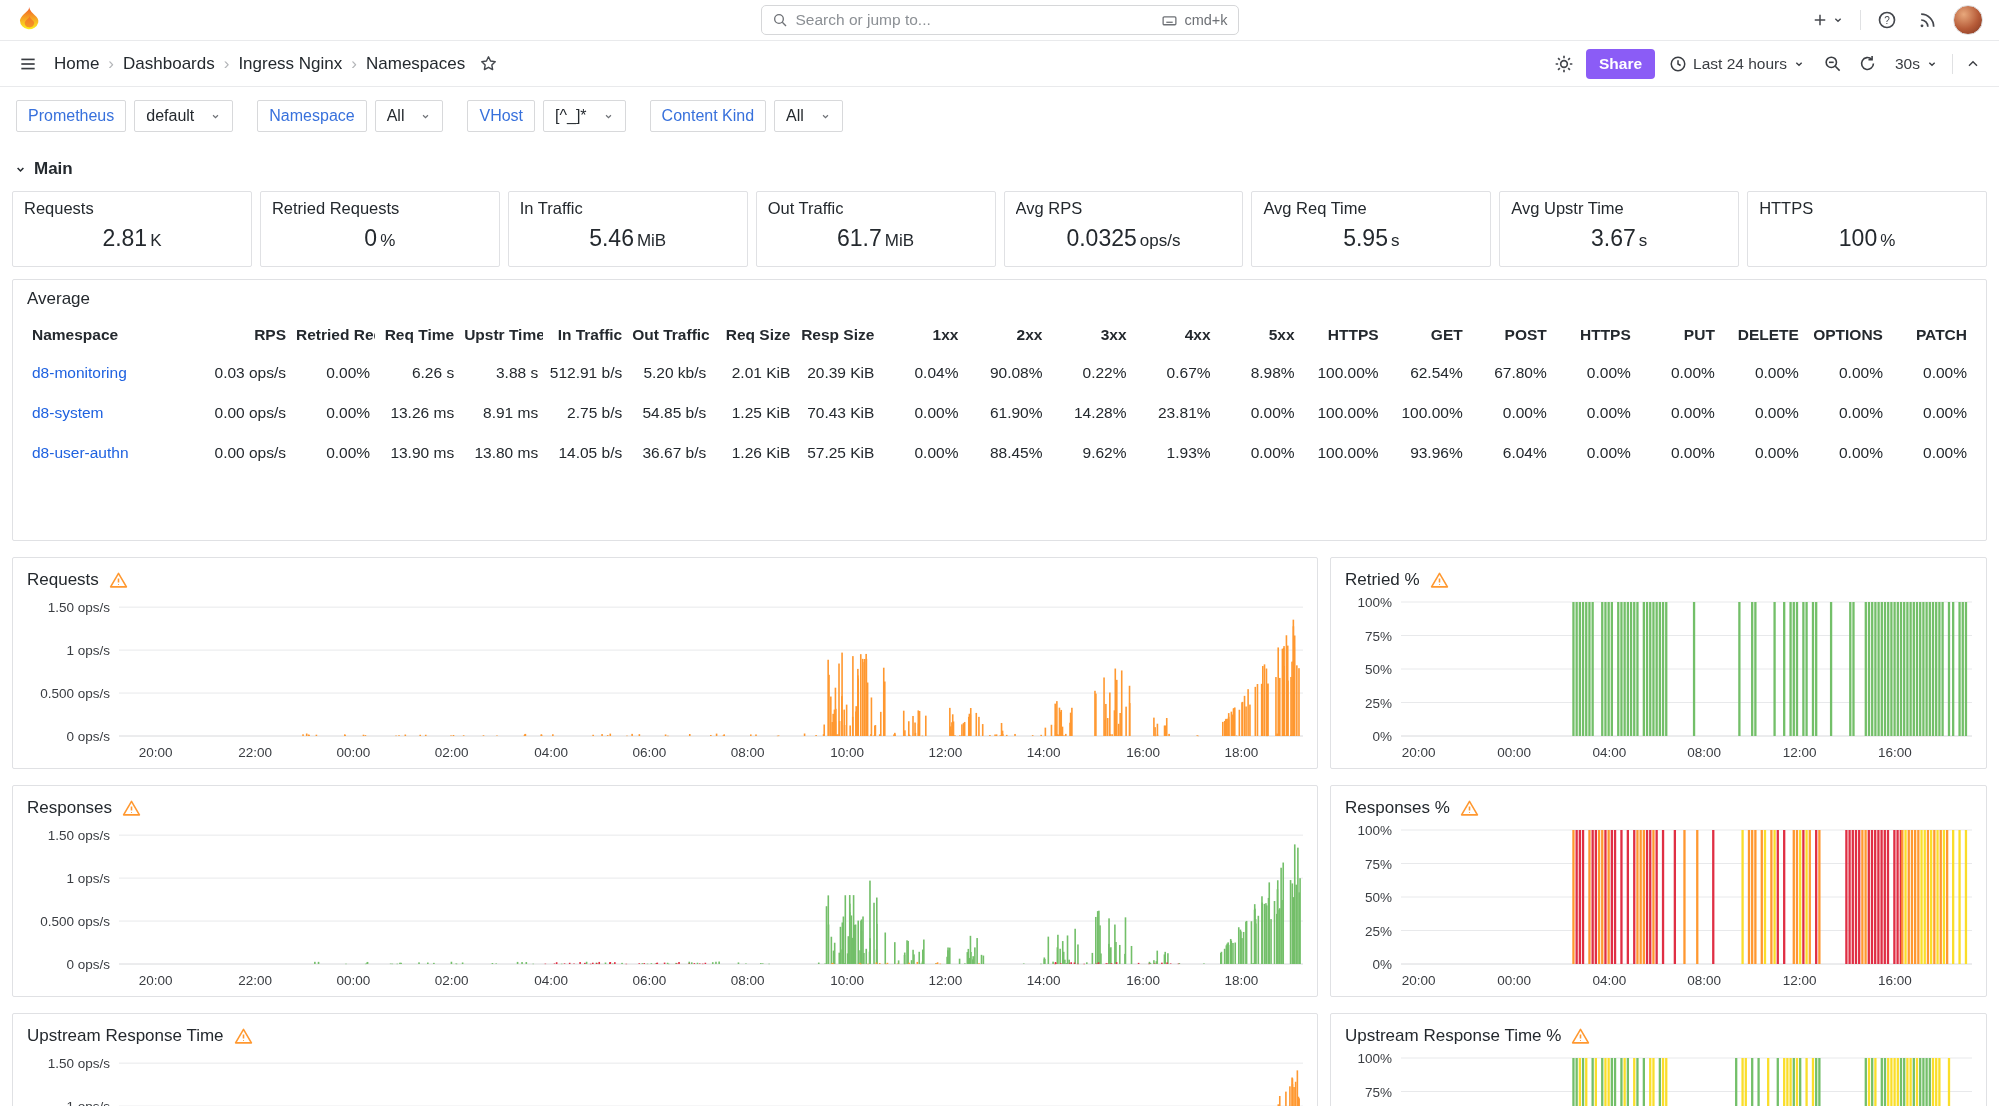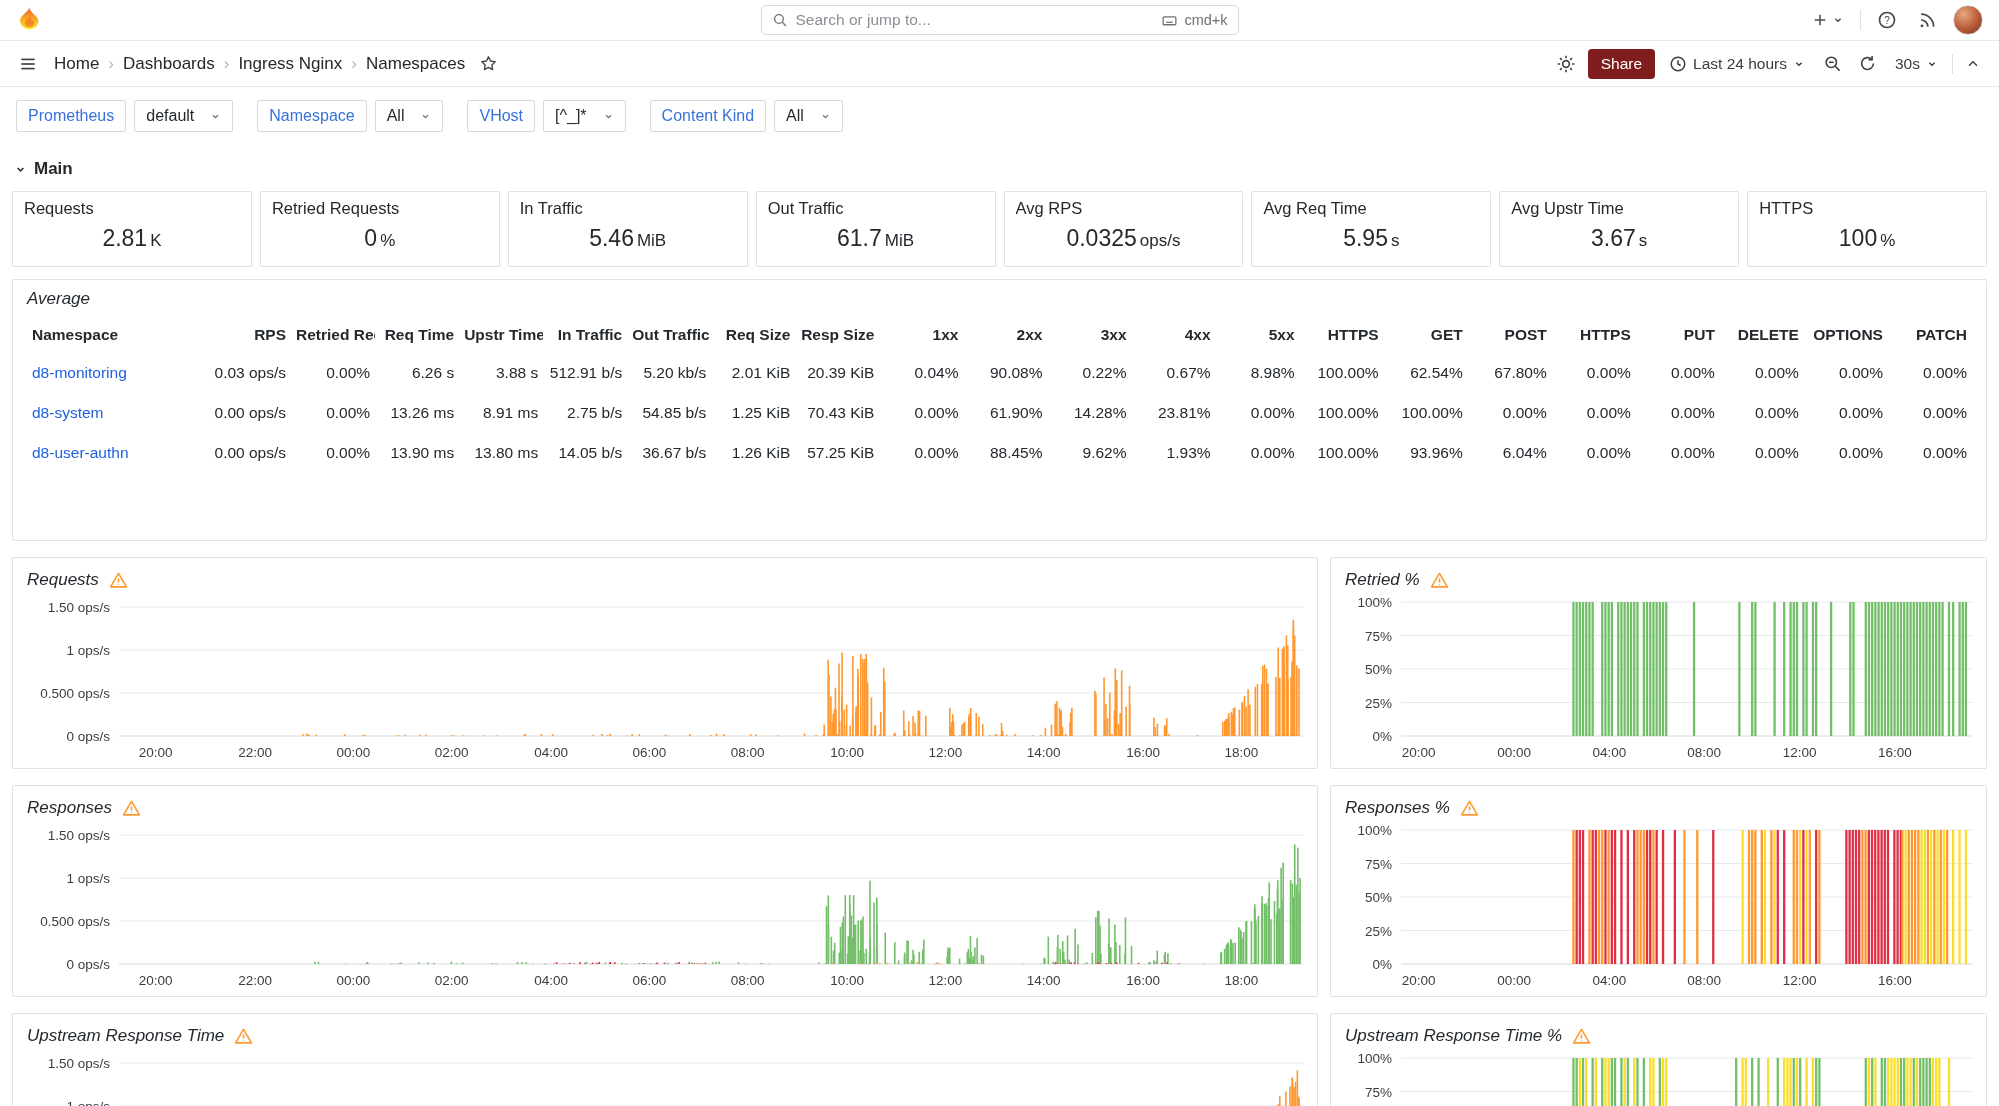--- a/index.html
+++ b/index.html
@@ -44,22 +44,22 @@
   .crumbs { display: flex; align-items: flex-end; margin-left: 8px; }
   .crumb { font-size: 17px; color: #24292e; text-decoration: none; cursor: pointer; }
   .crumb-sep { color: #b4b6b9; font-size: 17px; padding: 0 9px; }
   .toolbar-right { margin-left: auto; display: flex; align-items: center; gap: 8px; }
   .ghost-btn {
     background: none; border: none; display: flex; align-items: center; gap: 6px;
     font-size: 15.5px; color: #3a3d42; cursor: pointer; padding: 4px 6px;
     font-family: "Liberation Sans", "DejaVu Sans", sans-serif;
   }
   .share-btn {
-    background: #7f1d1d; color: #fff; border: none; border-radius: 4px;
-    height: 30px; padding: 0 13px; font-size: 15.5px; font-weight: 400; cursor: pointer;
+    background: #8b5cf6; color: #fff; border: none; border-radius: 4px;
+    height: 30px; padding: 0 13px; font-size: 15.5px; font-weight: 700; cursor: pointer;
     font-family: "Liberation Sans", "DejaVu Sans", sans-serif;
   }
 
   
   .submenu { display: flex; align-items: center; gap: 24px; padding: 13px 16px; background: #fff; }
   .var-group { display: flex; align-items: center; gap: 8px; }
   .chip {
     height: 32px; display: inline-flex; align-items: center; gap: 8px; padding: 12px 11px;
     border: 1px solid #d8d9db; border-radius: 2px; background: #fff; font-size: 16px; cursor: pointer;
     font-family: "Liberation Sans", "DejaVu Sans", sans-serif;
@@ -75,21 +75,21 @@
   .panel { background: #fff; border: 1px solid #e0e1e4; border-radius: 2px; }
 
   .stats-row { display: grid; grid-template-columns: repeat(8, 1fr); gap: 8px; margin: 0 12px; }
   .stat-panel { height: 76px; padding: 7px 11px; position: relative; }
   .stat-label { font-size: 16.5px; color: #24292e; white-space: nowrap; overflow: hidden; }
   .stat-value { position: absolute; left: 0; right: 0; top: 33px; text-align: center; font-weight: 500; color: #24292e; }
   .stat-value .num { font-size: 23px; }
   .stat-value .unit { font-size: 17px; margin-left: 3px; }
 
   .table-panel { margin: 12px 12px 0; padding: 9px 14px; height: 262px; overflow: hidden; }
-  .panel-title { font-size: 17px; font-weight: 500; color: #24292e; font-style: italic; }
+  .panel-title { font-size: 17px; font-weight: 500; color: #24292e; }
   table { width: 100%; table-layout: fixed; border-collapse: collapse; margin-top: 8px; }
   th {
     font-weight: 700; text-align: right; font-size: 15.5px; color: #24292e;
     padding: 9px 5px; white-space: nowrap; overflow: hidden;
   }
   th:first-child { text-align: left; width: 180px; }
   td {
     text-align: right; font-size: 15.5px; color: #24292e;
     padding: 11px 5px; white-space: nowrap; overflow: hidden;
   }

